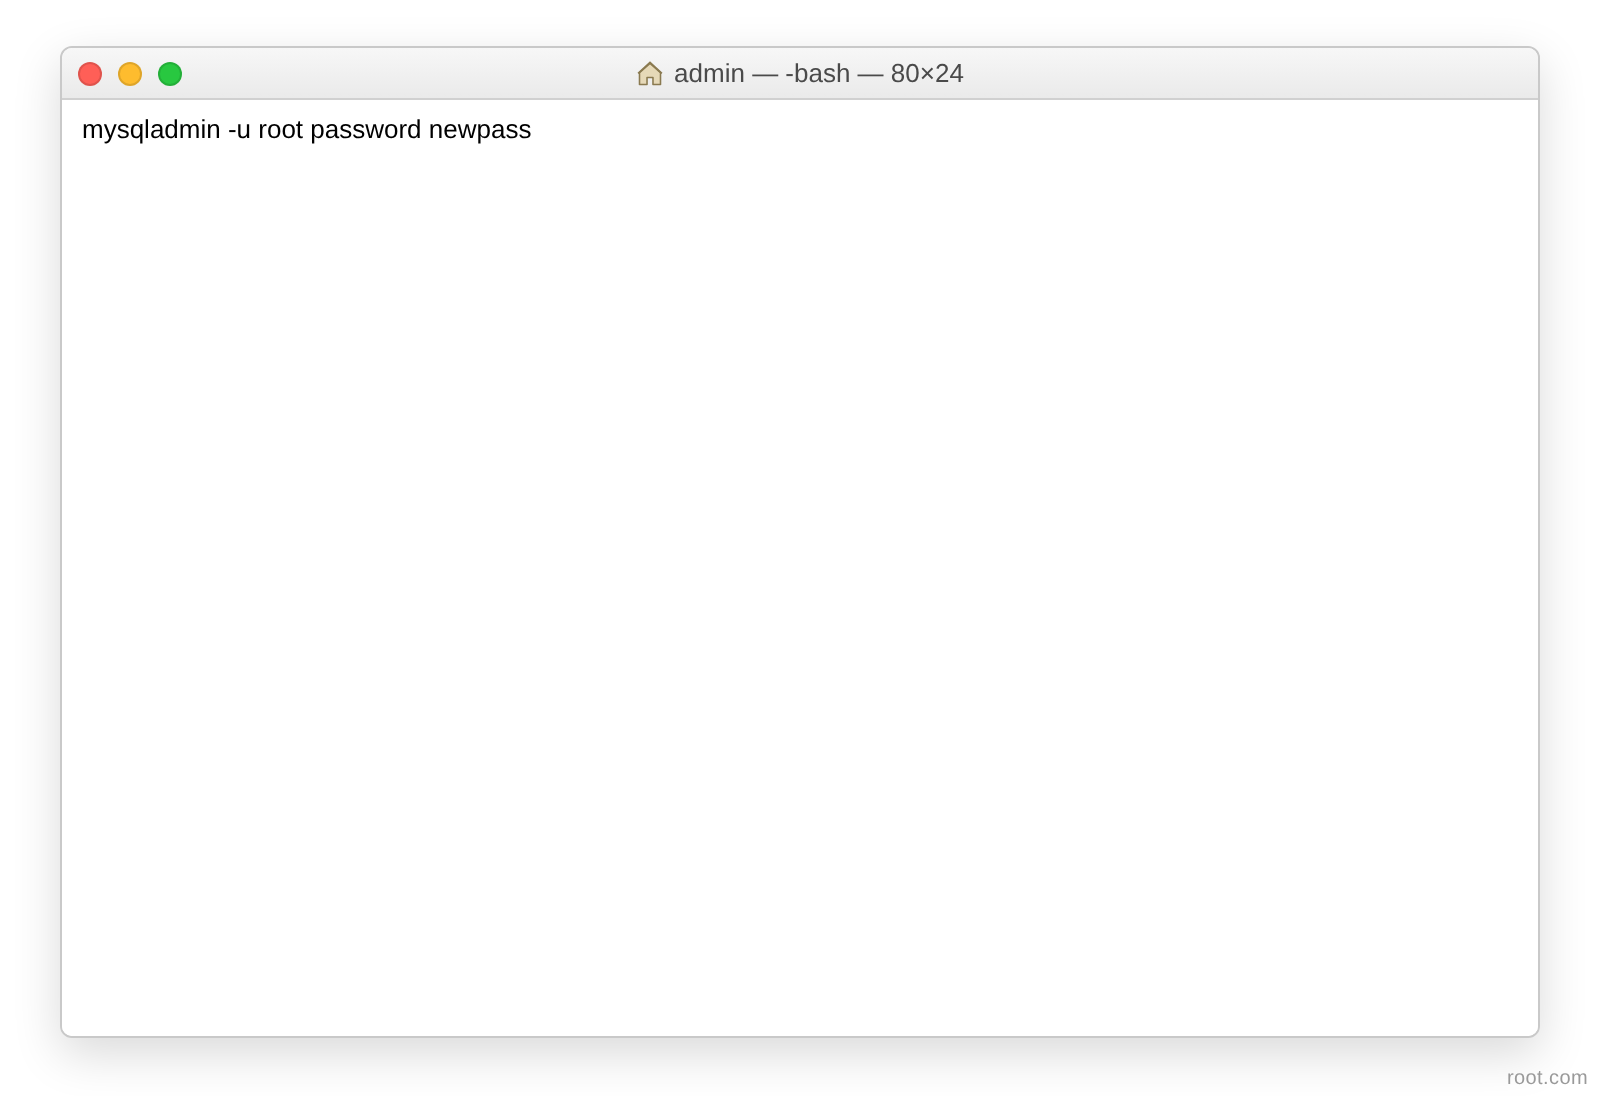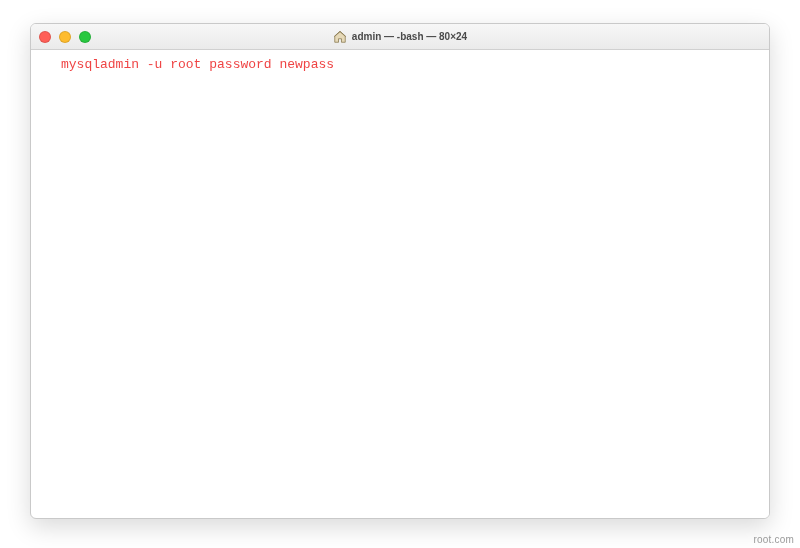--- a/index.html
+++ b/index.html
@@ -58,34 +58,32 @@
       justify-content: center;
       pointer-events: none;
       gap: 5px;
     }
     .home-icon {
       width: 14px;
       height: 14px;
       display: inline-block;
     }
     .title-text {
-      font-size: 10px;
+      font-size: 13px;
       color: #4a4a4a;
-      font-weight: bold;
     }
     .terminal-body {
       padding: 6px 10px;
-      font-family: Liberation Mono, monospace;
+      font-family: Liberation Sans, sans-serif;
       font-size: 13px;
       line-height: 1.35;
-      color: #ef4444;
+      color: #000000;
       background: #ffffff;
       height: calc(100% - 26px);
       white-space: pre;
-      margin-left: 20px;
     }
     .watermark {
       position: absolute;
       right: 6px;
       bottom: 3px;
       font-size: 10px;
       color: #9a9a9a;
       letter-spacing: 0.2px;
     }
   </style>

